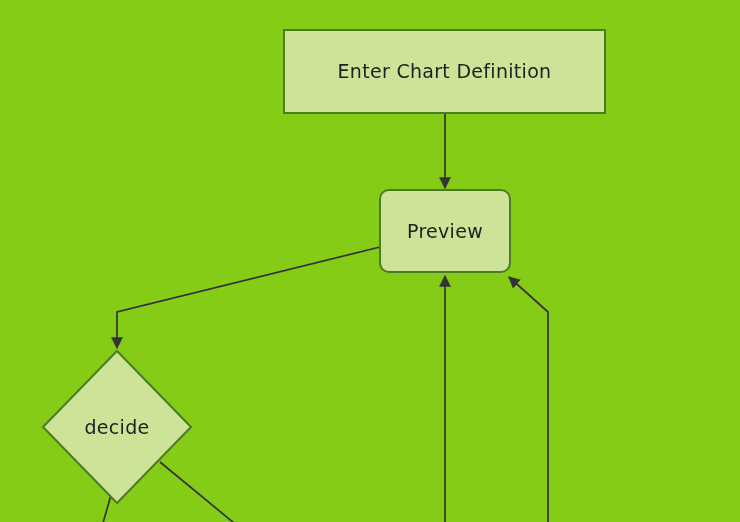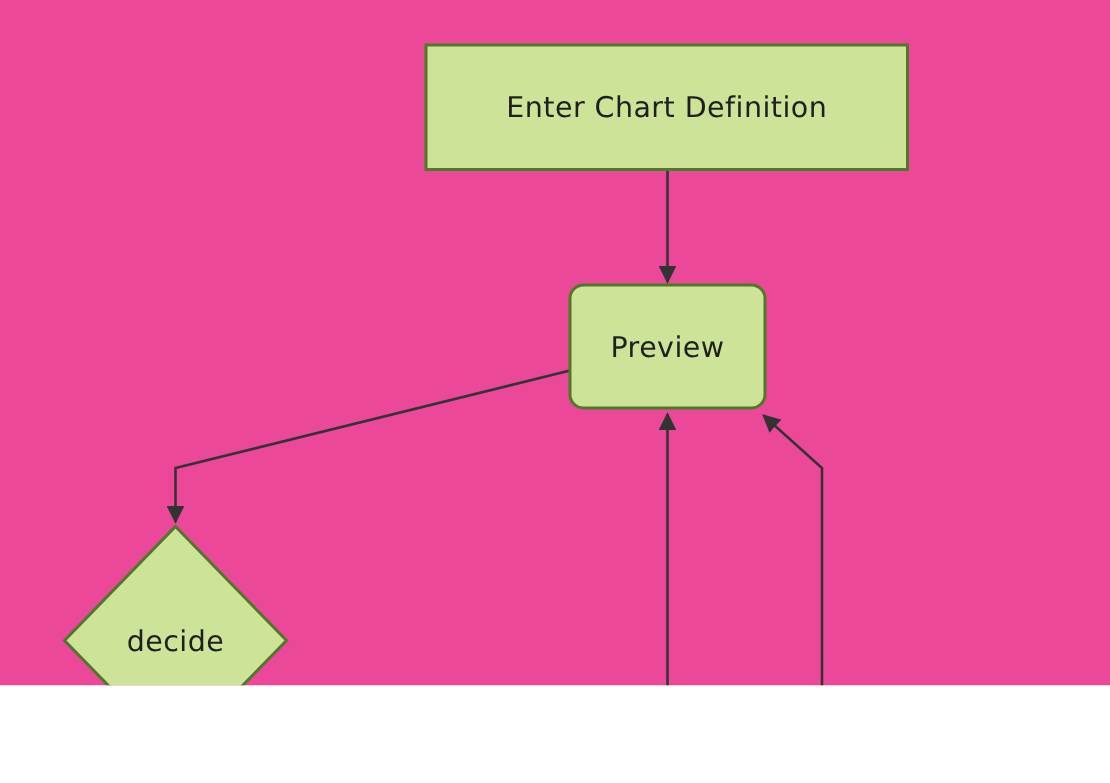--- a/index.html
+++ b/index.html
@@ -3,22 +3,22 @@
 <meta charset="utf-8">
 <style>
   html, body {
     margin: 0;
     padding: 0;
     background: #ffffff;
   }
   .canvas {
     position: relative;
     width: 740px;
-    height: 457px;
-    background: #ec4899;
+    height: 522px;
+    background: #84cc16;
     overflow: hidden;
     font-family: "DejaVu Sans", "Liberation Sans", sans-serif;
   }
   svg { display: block; }
   .node-shape {
     stroke-width: 2px;
   }
   .edge {
     fill: none;
     stroke-width: 1.7px;

